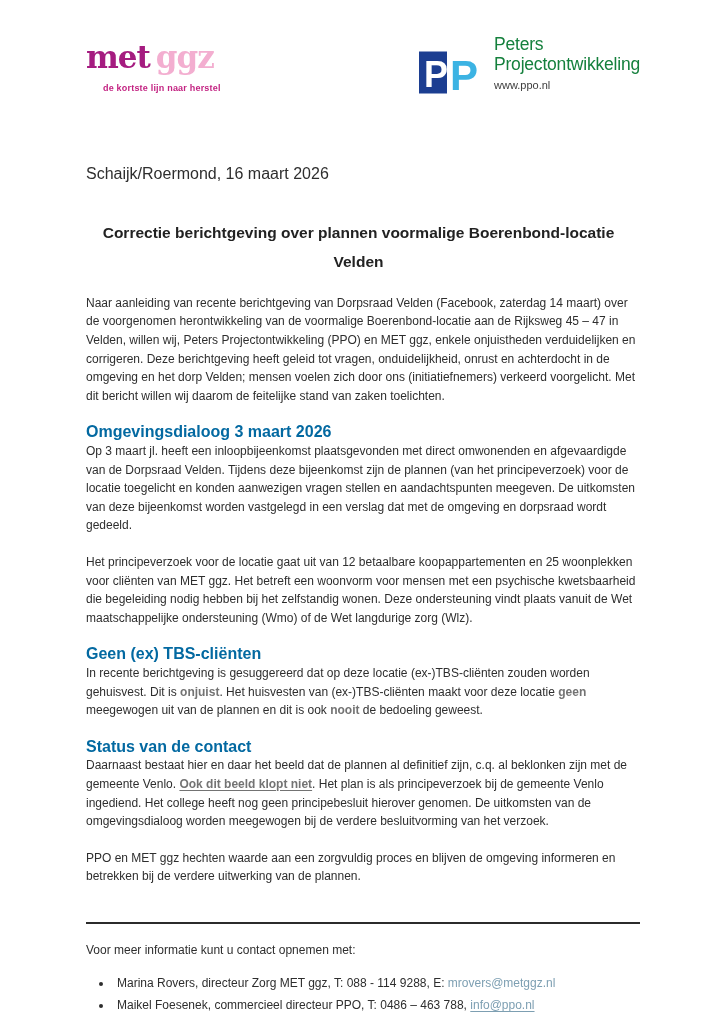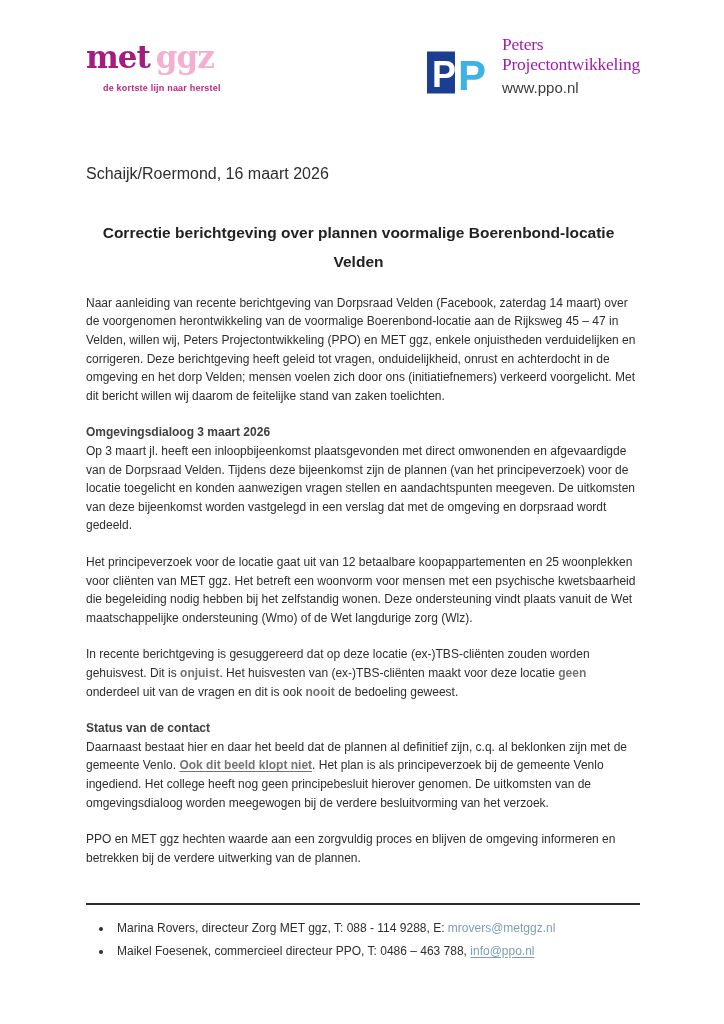--- a/index.html
+++ b/index.html
@@ -39,29 +39,28 @@
     font-size: 9px;
     font-weight: bold;
     margin-top: 9px;
     letter-spacing: 0.2px;
     padding-left: 17px;
   }
   .ppo-logo { display: flex; gap: 9px; align-items: flex-start; padding-top: 1px; }
   .ppo-mark { flex: 0 0 auto; }
   .ppo-text-col { display: flex; flex-direction: column; }
   .ppo-name {
-    color: #a21caf;
+    color: #15803d;
     font-size: 17.5px;
     line-height: 1.12;
     letter-spacing: -0.2px;
-    font-family: Liberation Serif, serif;
   }
   .ppo-url {
     color: #3c3c3c;
-    font-size: 15px;
+    font-size: 11px;
     margin-top: 5px;
   }
 
   
   .dateline { margin-top: 46px; font-size: 16px; line-height: 1.5; }
   .doc-title {
     margin-top: 32px;
     margin-bottom: 17px;
     font-size: 15.5px;
     font-weight: bold;
@@ -70,24 +69,24 @@
     max-width: 545px;
     text-align: center;
   }
   .para {
     font-size: 12px;
     line-height: 18.6px;
     margin-bottom: 18px;
     max-width: 556px;
   }
   .sect-heading {
-    font-size: 12px;
+    font-size: 16px;
     line-height: 18.6px;
     font-weight: bold;
-    color: #404040;
+    color: #0369a1;
   }
   .para strong { color: #737373; }
   strong.u { text-decoration: underline; text-underline-offset: 2px; }
 
   
   .divider {
     border: none;
     border-top: 2px solid #2b2b2b;
     margin: 36px 0 0 0;
     width: 554px;
@@ -136,30 +135,32 @@
 
   <p class="para">Naar aanleiding van recente berichtgeving van Dorpsraad Velden (Facebook, zaterdag 14 maart) over de voorgenomen herontwikkeling van de voormalige Boerenbond-locatie aan de Rijksweg 45 – 47 in Velden, willen wij, Peters Projectontwikkeling (PPO) en MET ggz, enkele onjuistheden verduidelijken en corrigeren. Deze berichtgeving heeft geleid tot vragen, onduidelijkheid, onrust en achterdocht in de omgeving en het dorp Velden; mensen voelen zich door ons (initiatiefnemers) verkeerd voorgelicht. Met dit bericht willen wij daarom de feitelijke stand van zaken toelichten.</p>
 
   <div>
     <div class="sect-heading">Omgevingsdialoog 3 maart 2026</div>
     <p class="para">Op 3 maart jl. heeft een inloopbijeenkomst plaatsgevonden met direct omwonenden en afgevaardigde van de Dorpsraad Velden. Tijdens deze bijeenkomst zijn de plannen (van het principeverzoek) voor de locatie toegelicht en konden aanwezigen vragen stellen en aandachtspunten meegeven. De uitkomsten van deze bijeenkomst worden vastgelegd in een verslag dat met de omgeving en dorpsraad wordt gedeeld.</p>
     <p class="para">Het principeverzoek voor de locatie gaat uit van 12 betaalbare koopappartementen en 25 woonplekken voor cliënten van MET ggz. Het betreft een woonvorm voor mensen met een psychische kwetsbaarheid die begeleiding nodig hebben bij het zelfstandig wonen. Deze ondersteuning vindt plaats vanuit de Wet maatschappelijke ondersteuning (Wmo) of de Wet langdurige zorg (Wlz).</p>
   </div>
 
   <div>
-    <p class="para"><span>In recente berichtgeving is gesuggereerd dat op deze locatie (ex-)TBS-cliënten zouden worden gehuisvest. Dit is </span><strong>onjuist</strong><span>. Het huisvesten van (ex-)TBS-cliënten maakt voor deze locatie </span><strong>geen</strong><span> onderdeel uit van de vragen en dit is ook </span><strong>nooit</strong><span> de bedoeling geweest.</span></p>
+    <div class="sect-heading">Geen (ex) TBS-cliënten</div>
+    <p class="para"><span>In recente berichtgeving is gesuggereerd dat op deze locatie (ex-)TBS-cliënten zouden worden gehuisvest. Dit is </span><strong>onjuist</strong><span>. Het huisvesten van (ex-)TBS-cliënten maakt voor deze locatie </span><strong>geen</strong><span> meegewogen uit van de plannen en dit is ook </span><strong>nooit</strong><span> de bedoeling geweest.</span></p>
   </div>
 
   <div>
     <div class="sect-heading">Status van de contact</div>
     <p class="para"><span>Daarnaast bestaat hier en daar het beeld dat de plannen al definitief zijn, c.q. al beklonken zijn met de gemeente Venlo. </span><strong class="u">Ook dit beeld klopt niet</strong><span>. Het plan is als principeverzoek bij de gemeente Venlo ingediend. Het college heeft nog geen principebesluit hierover genomen. De uitkomsten van de omgevingsdialoog worden meegewogen bij de verdere besluitvorming van het verzoek.</span></p>
   </div>
 
   <p class="para">PPO en MET ggz hechten waarde aan een zorgvuldig proces en blijven de omgeving informeren en betrekken bij de verdere uitwerking van de plannen.</p>
 
   <hr class="divider">
 
+  <p class="contact-intro">Voor meer informatie kunt u contact opnemen met:</p>
   <ul class="contact-list">
     <li><span>Marina Rovers, directeur Zorg MET ggz, T: 088 - 114 9288, E: </span><a class="doc-link" href="#">mrovers@metggz.nl</a></li>
     <li><span>Maikel Foesenek, commercieel directeur PPO, T: 0486 – 463 788,  </span><a class="doc-link u" href="#">info@ppo.nl</a></li>
   </ul>
 
 </div>
 
 </body></html>

